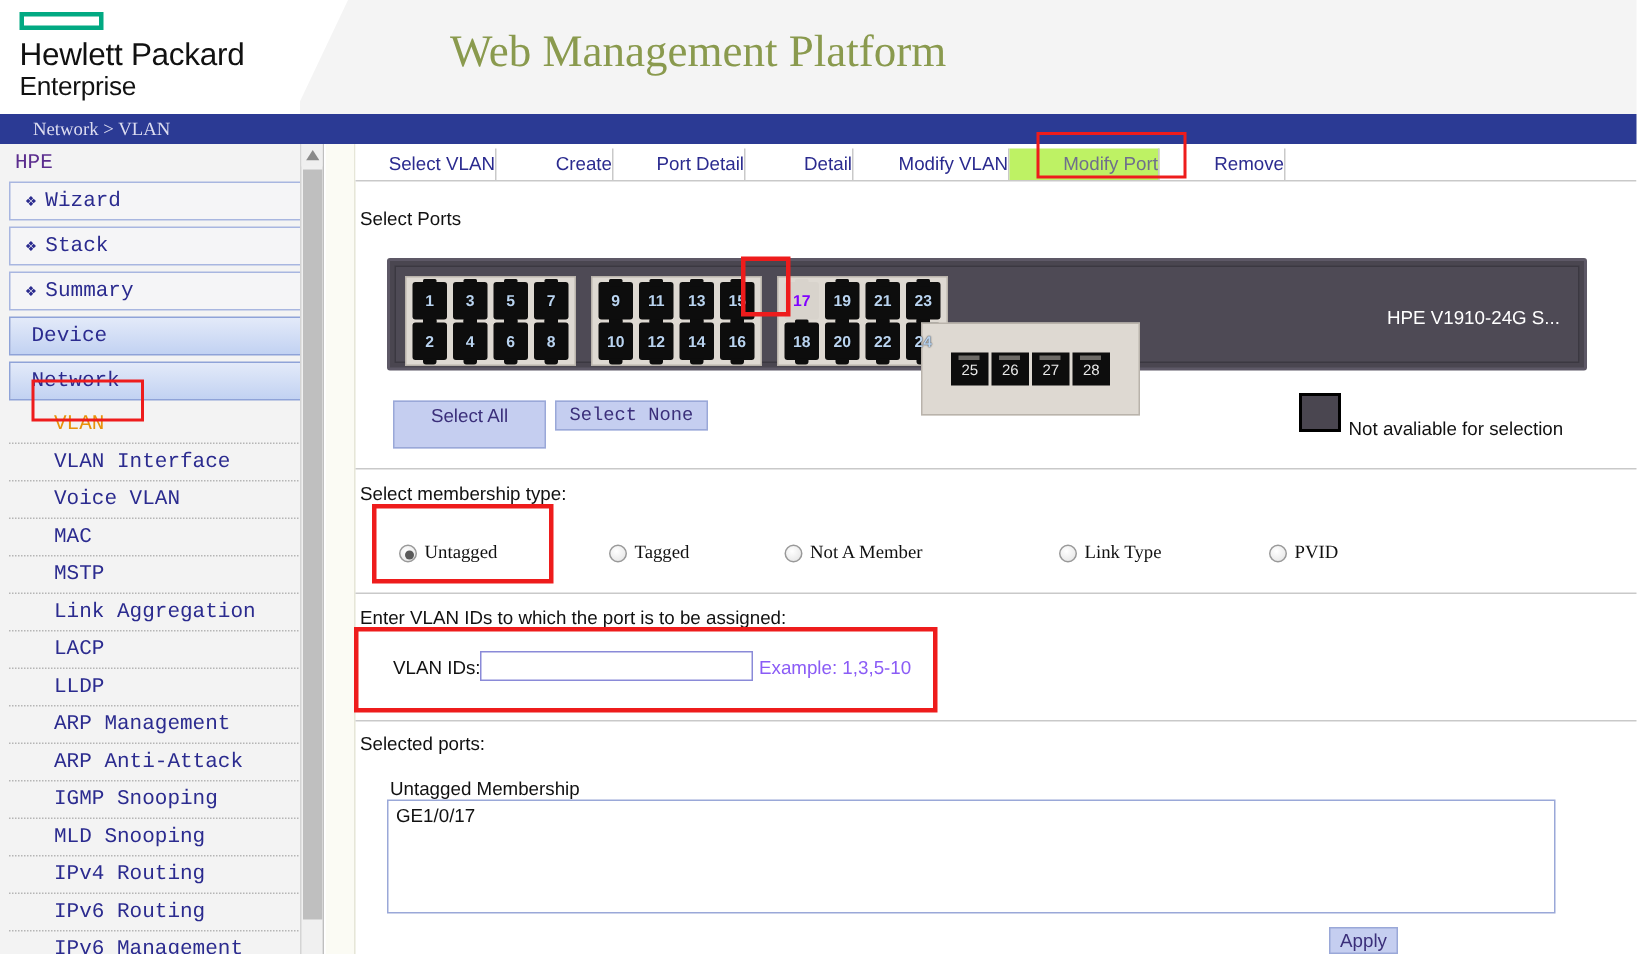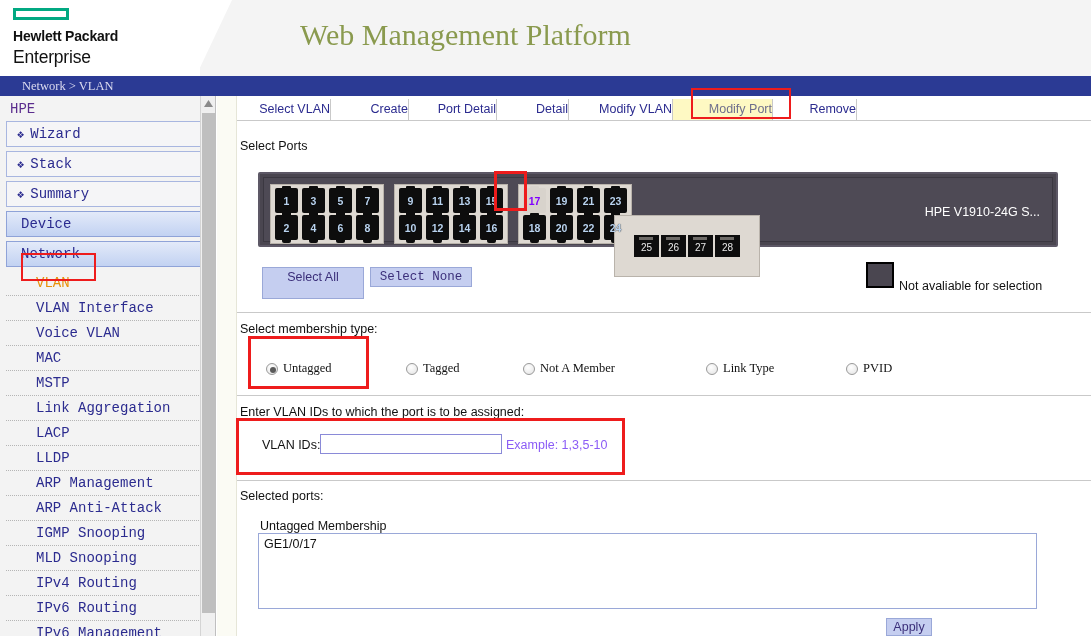--- a/index.html
+++ b/index.html
@@ -34,22 +34,22 @@
     width: 180px;
   }
   #logo-bar {
     width: 56px; height: 12px;
     border: 3px solid #01a982;
     background: #ffffff;
     margin-bottom: 6px;
   }
   .logo-line1 {
     font-family: "Liberation Sans", sans-serif;
-    font-weight: bold;
-    font-size: 14px;
+    font-weight: normal;
+    font-size: 21px;
     line-height: 21px;
     color: #111111;
     letter-spacing: -0.2px;
   }
   .logo-line2 {
     font-family: "Liberation Sans", sans-serif;
     font-weight: normal;
     font-size: 17.5px;
     line-height: 21px;
     color: #111111;
@@ -186,21 +186,21 @@
     height: 21px;
     line-height: 20px;
     text-align: right;
     font-size: 12.5px;
     color: #2b2b8f;
     border-right: 1px solid #c9c9c9;
     cursor: pointer;
     white-space: nowrap;
   }
   .tab.active {
-    background: #fef9c3;
+    background: #bef264;
     color: #6f6f8c;
     border-right: 1px solid #c9c9c9;
   }
   #ann-tab {
     position: absolute; left: 691px; top: 88px;
     width: 100px; height: 31px;
     border: 2px solid #ee1c1c;
     pointer-events: none;
   }
 

